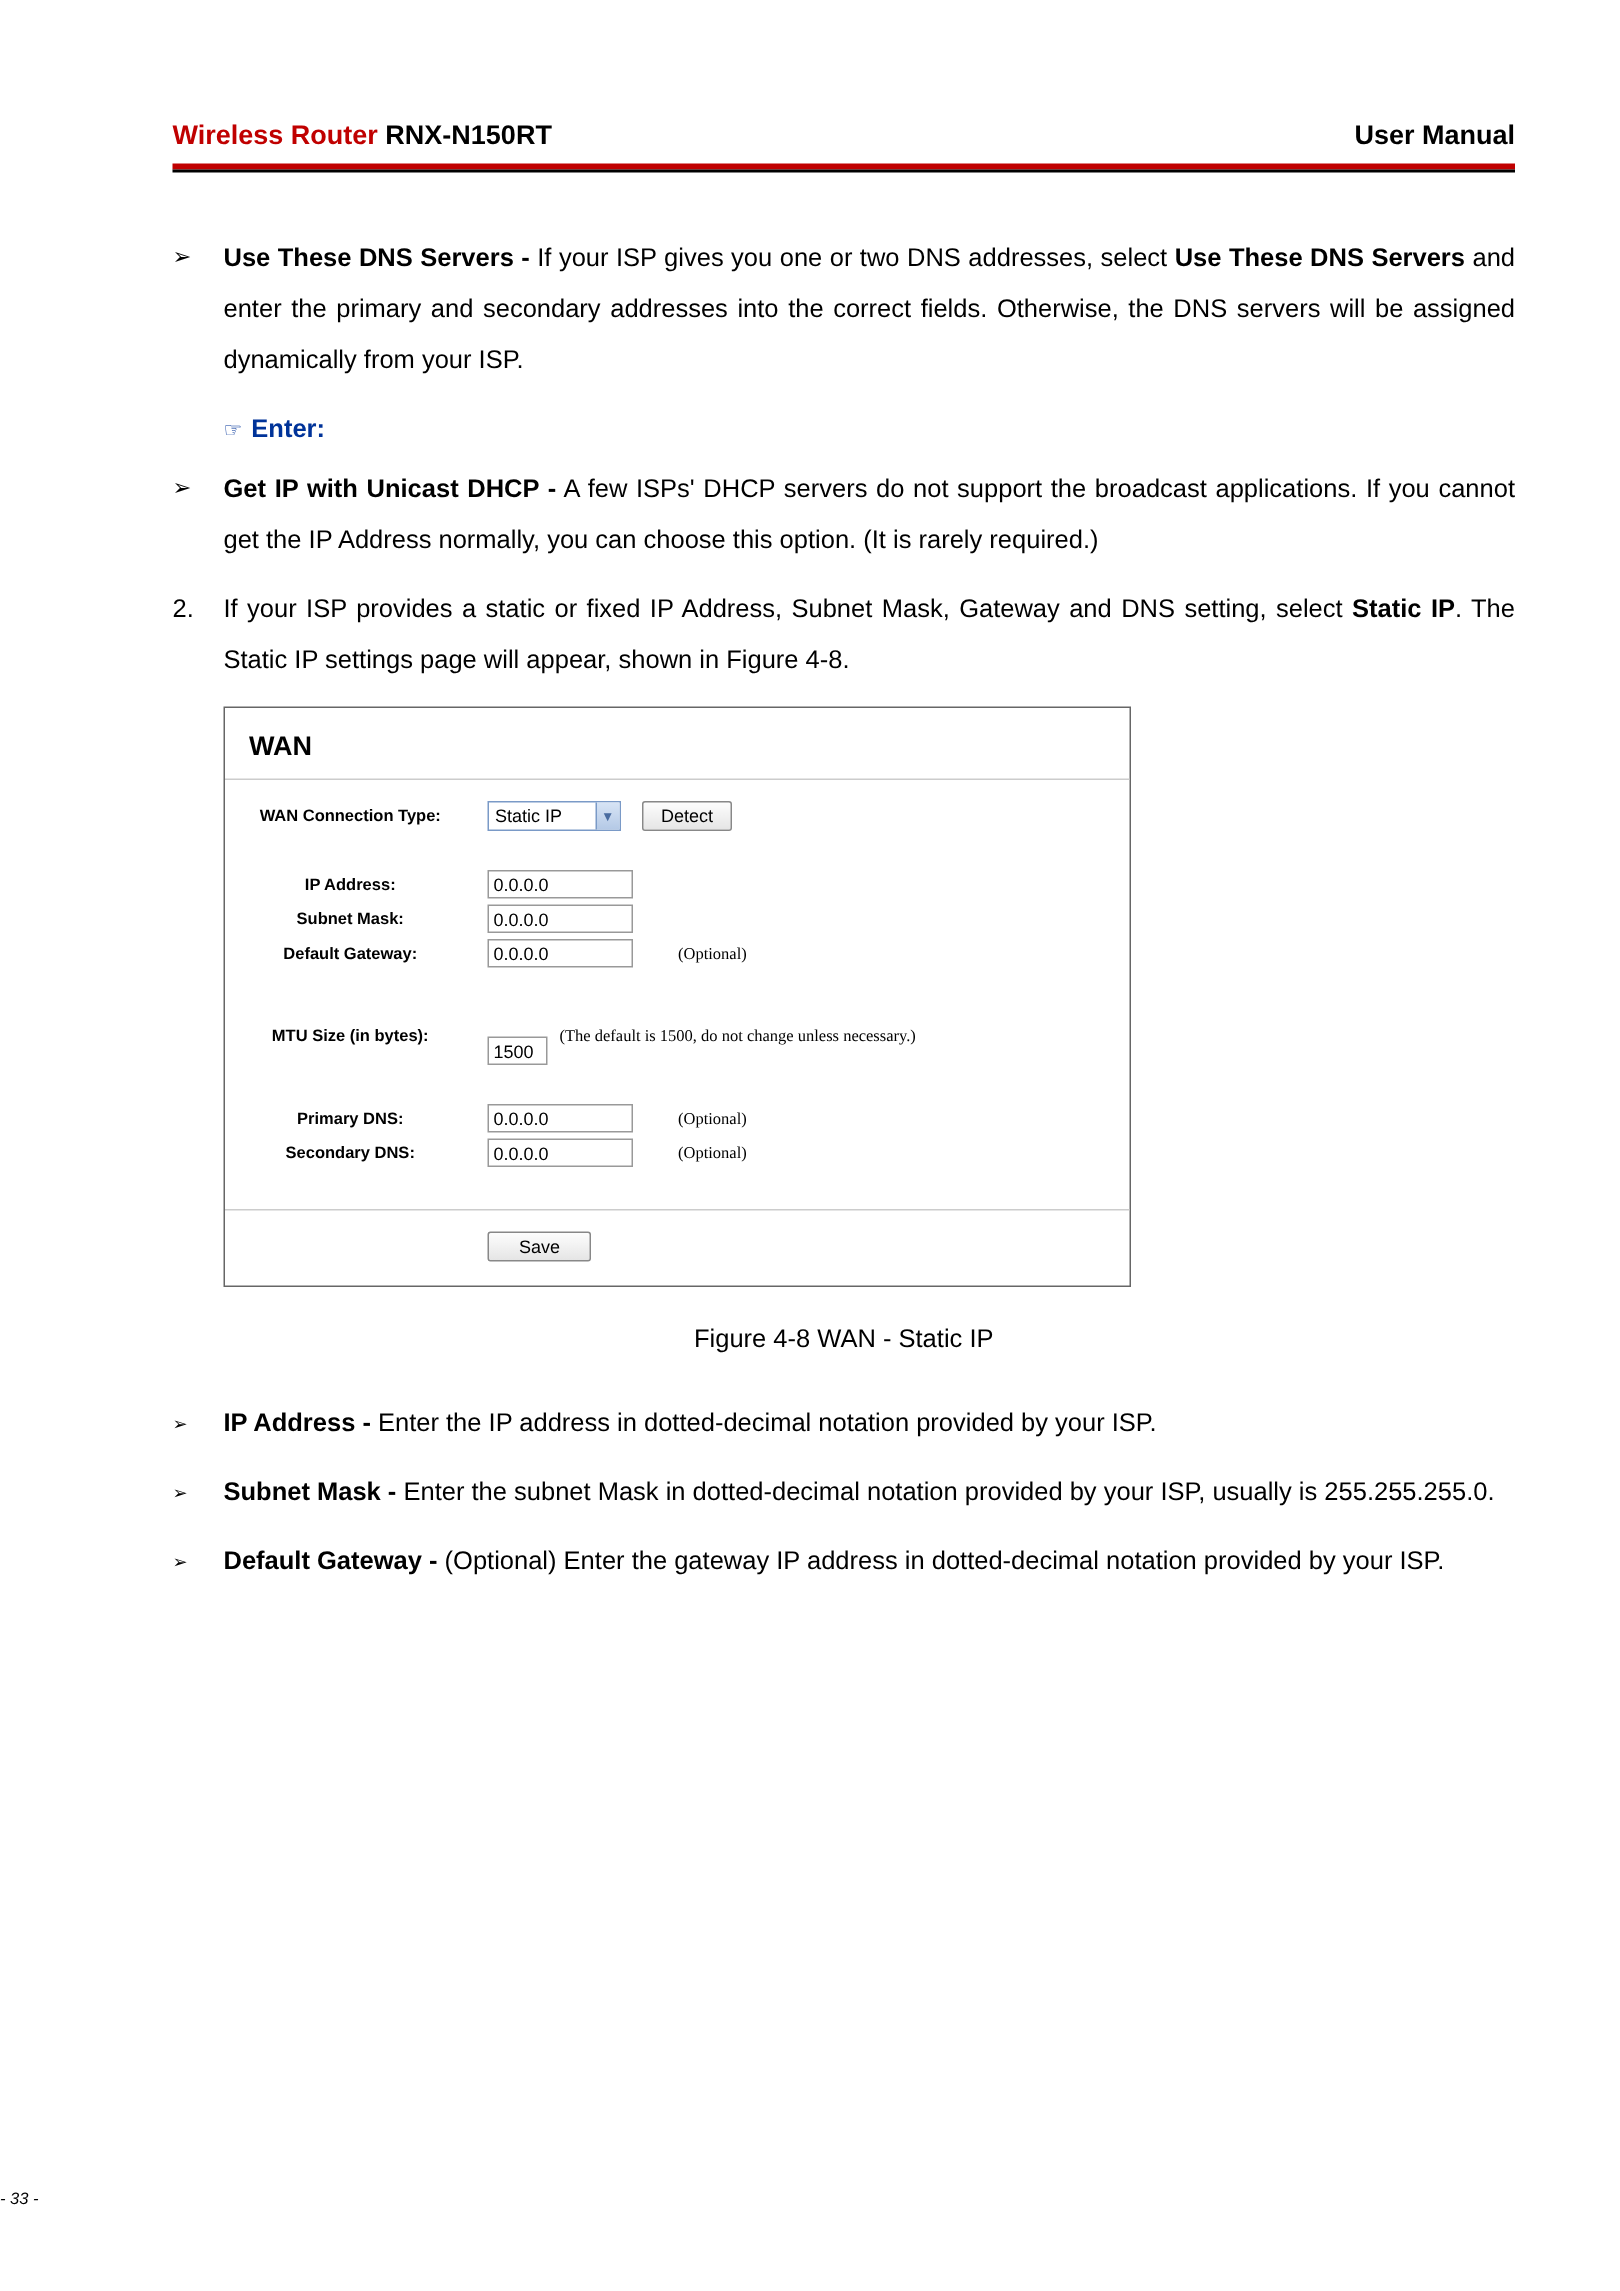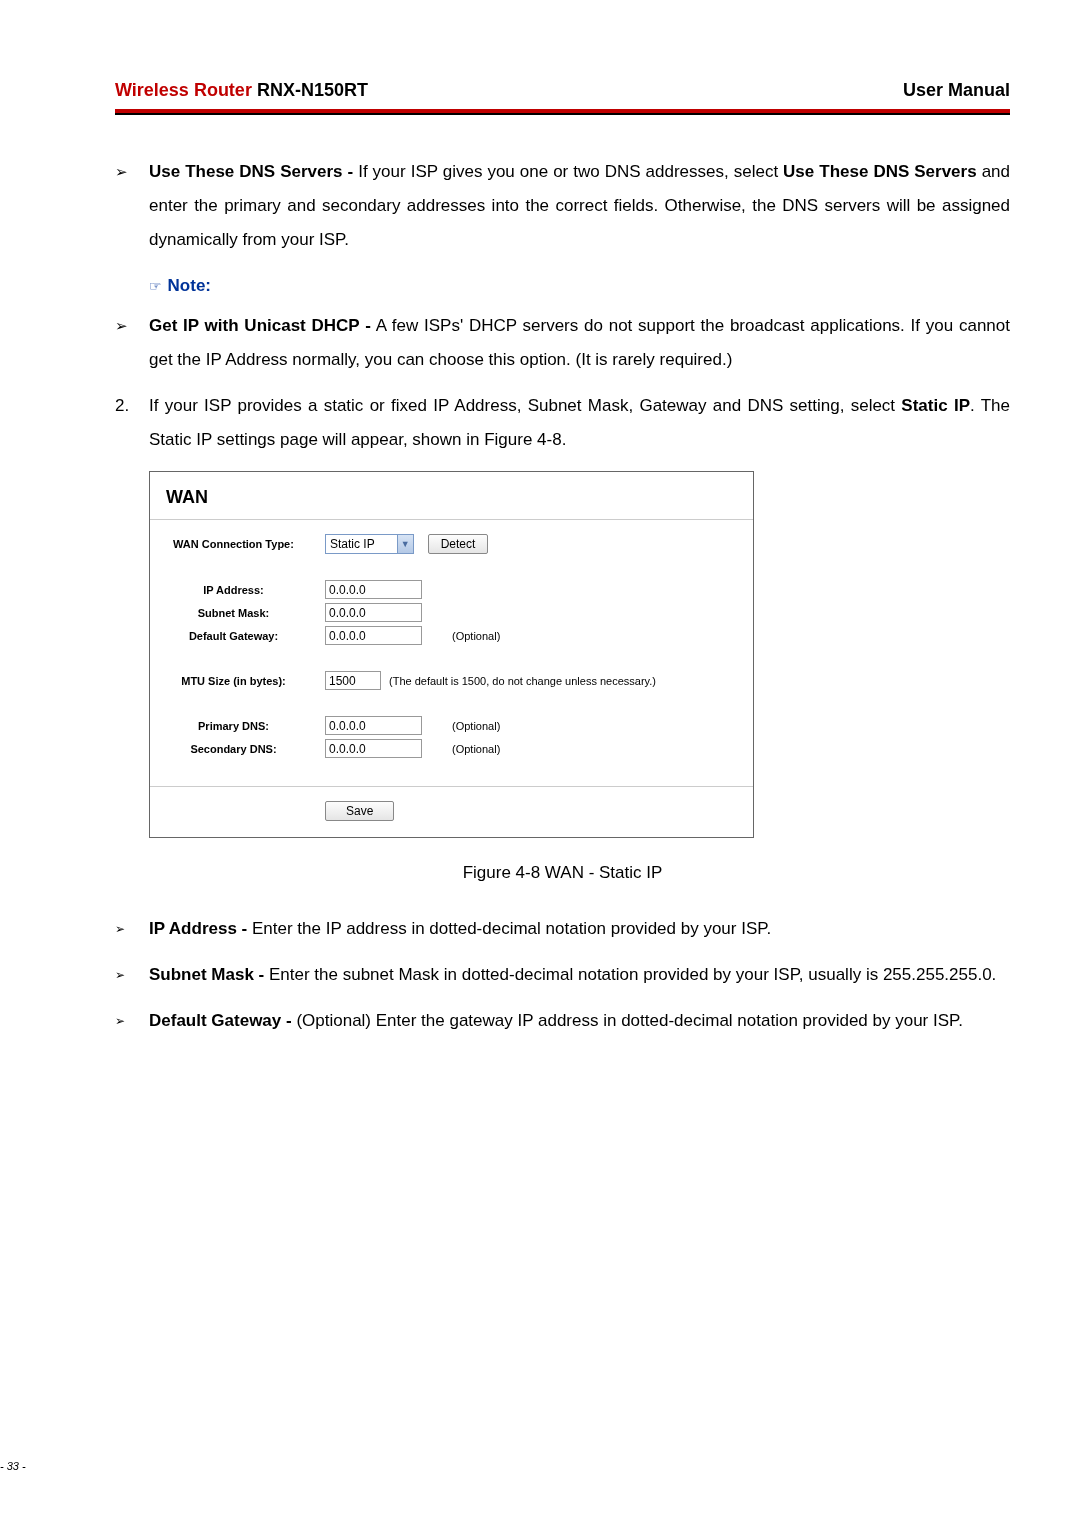--- a/index.html
+++ b/index.html
@@ -171,20 +171,21 @@
       font-size: 12px;
       background: linear-gradient(#fdfdfd, #e5e5e5);
       height: 20px;
       display: inline-flex;
       align-items: center;
       font-family: Arial, sans-serif;
     }
     .form-note {
       margin-left: 8px;
       font-size: 11px;
+      font-family: Liberation Serif, serif;
     }
     .spacer { height: 18px; }
     .spacer-sm { height: 10px; }
     .caption {
       text-align: center;
       margin-top: 18px;
       margin-bottom: 22px;
       font-size: 17px;
     }
     .page-number {
@@ -219,21 +220,21 @@
 
     <div class="bullet-row">
       <div class="bullet-arrow">➢</div>
       <div class="bullet-body">
         <b>Use These DNS Servers -</b><span> If your ISP gives you one or two DNS addresses, select </span><b>Use These DNS Servers</b><span> and enter the primary and secondary addresses into the correct fields. Otherwise, the DNS servers will be assigned dynamically from your ISP.</span>
       </div>
     </div>
 
     <div class="note-heading">
       <span class="hand">☞</span>
-      <span class="note-label">Note:</span>
+      <span class="note-label">Enter:</span>
     </div>
 
     <div class="bullet-row">
       <div class="bullet-arrow">➢</div>
       <div class="bullet-body">
         <b>Get IP with Unicast DHCP -</b><span> A few ISPs' DHCP servers do not support the broadcast applications. If you cannot get the IP Address normally, you can choose this option. (It is rarely required.)</span>
       </div>
     </div>
 
 
@@ -274,21 +275,21 @@
         <div class="form-row">
           <div class="form-label">Default Gateway:</div>
           <input class="form-input" style="width: 97px;" value="0.0.0.0">
           <span class="form-note" style="margin-left:30px">(Optional)</span>
         </div>
 
         <div class="spacer"></div>
 
         <div class="form-row">
           <div class="form-label">MTU Size (in bytes):</div>
-          <input class="form-input" style="width: 56px;" value="1500">
+          <input class="form-input" style="width: 40px; margin-top: 20px;" value="1500">
           <span class="form-note">(The default is 1500, do not change unless necessary.)</span>
         </div>
 
         <div class="spacer"></div>
 
         <div class="form-row">
           <div class="form-label">Primary DNS:</div>
           <input class="form-input" style="width: 97px;" value="0.0.0.0">
           <span class="form-note" style="margin-left:30px">(Optional)</span>
         </div>

